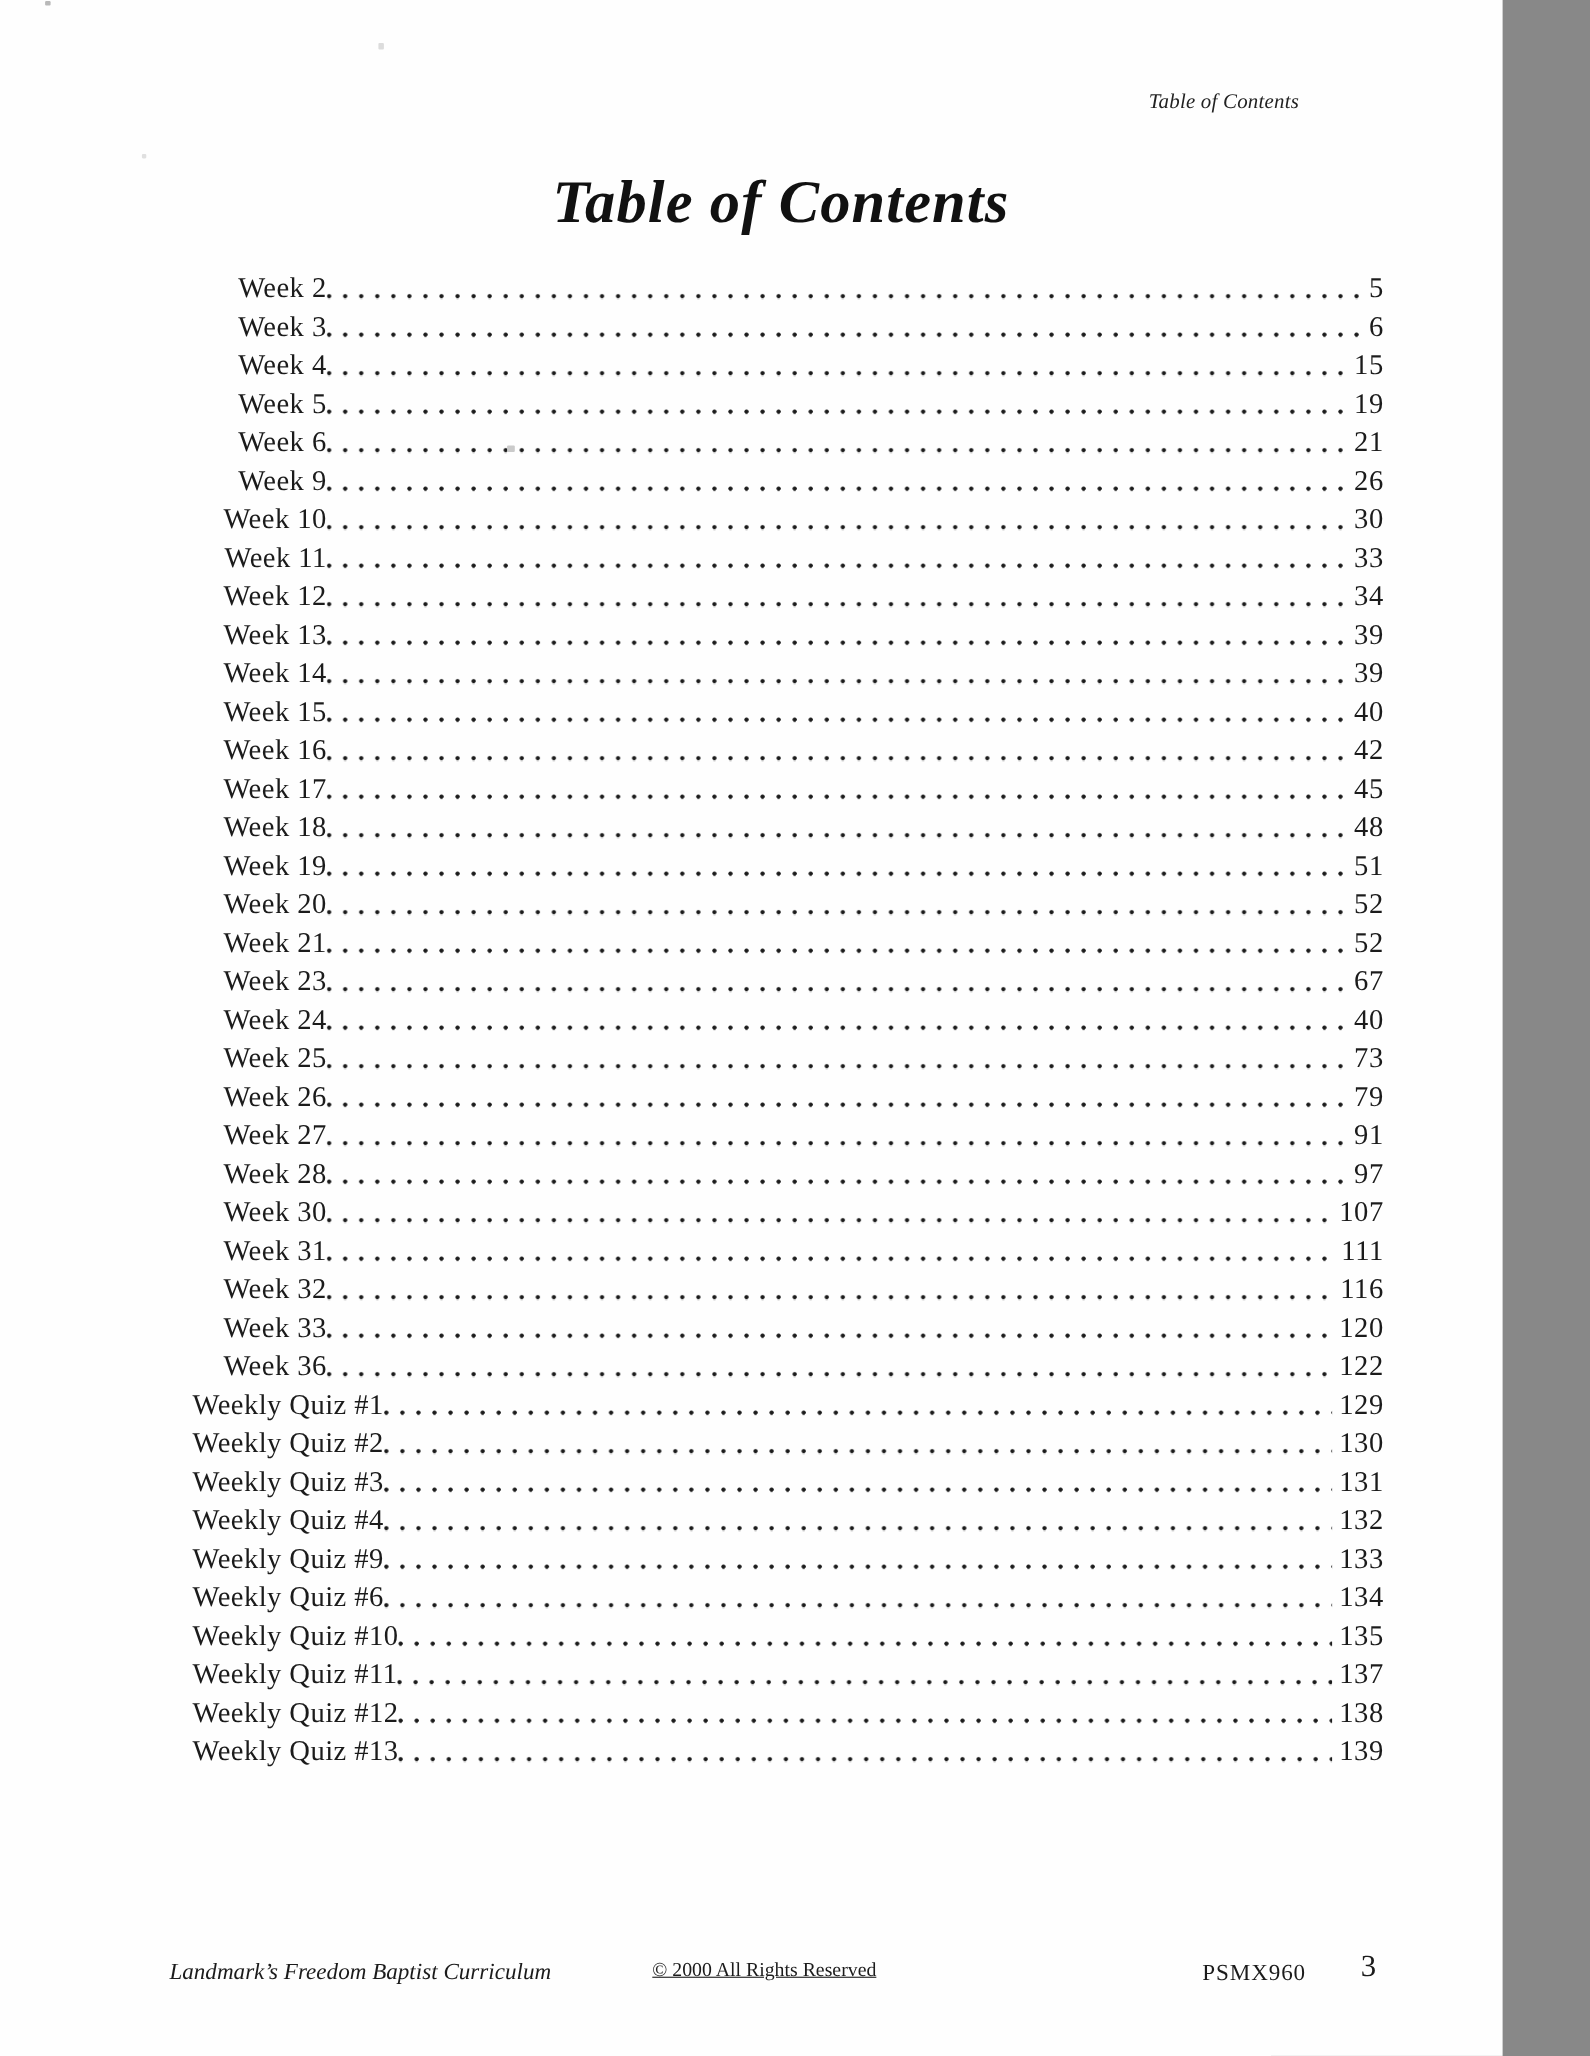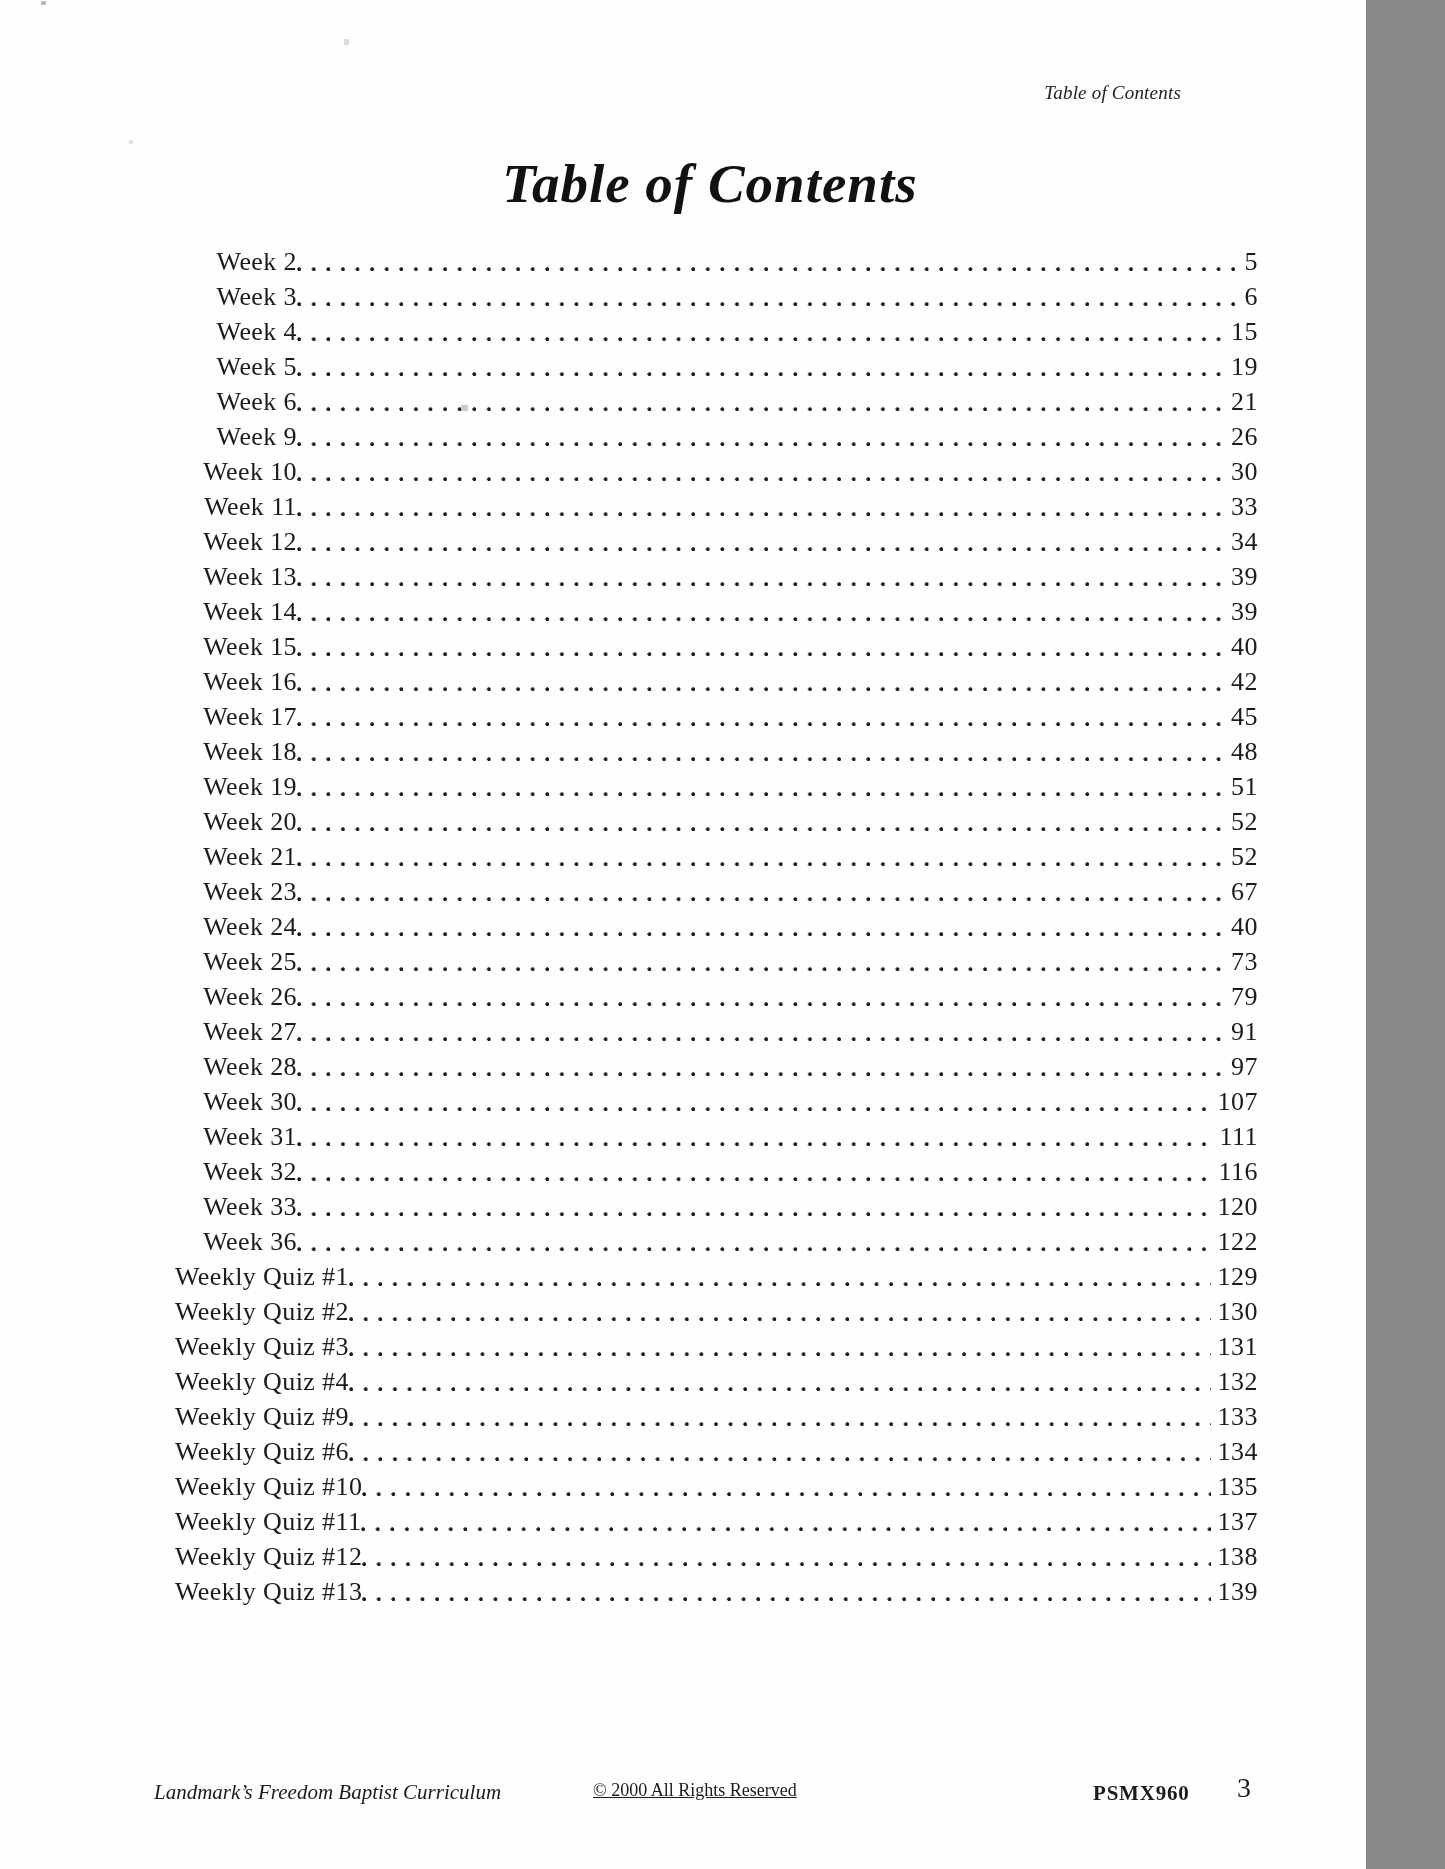--- a/index.html
+++ b/index.html
@@ -73,21 +73,20 @@
     position:absolute;
     top:1780px;left:593px;
     font-size:18px;
     text-decoration:underline;
   }
   .footer-code{
     position:absolute;
     top:1781px;left:1093px;
     font-size:21px;
     letter-spacing:0.8px;
-    font-weight:bold;
   }
   .footer-pagenum{
     position:absolute;
     top:1772px;left:1237px;
     font-size:28px;
   }
   .speck{
     position:absolute;
     border-radius:1px;
   }

